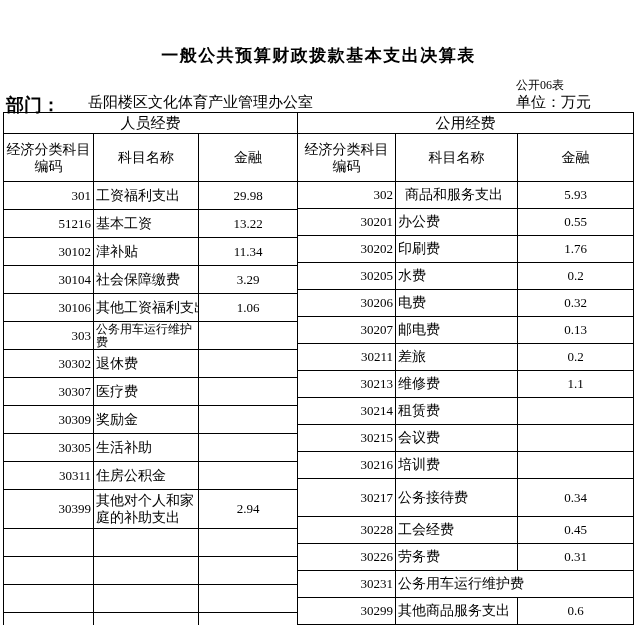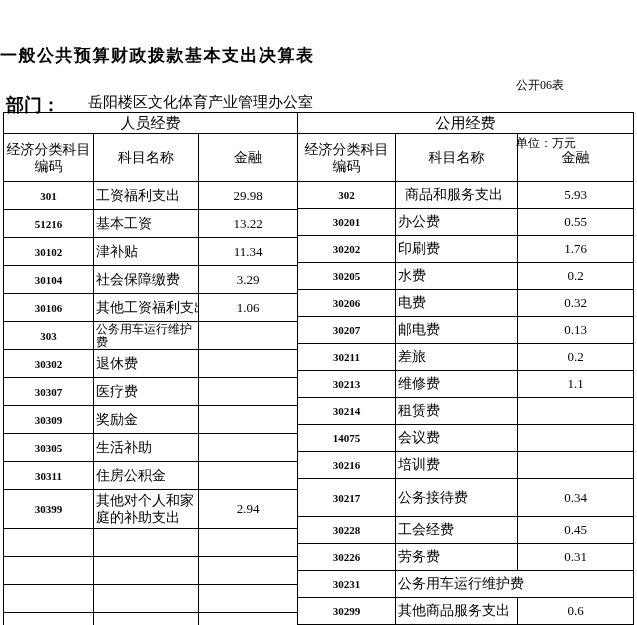--- a/index.html
+++ b/index.html
@@ -3,47 +3,47 @@
 <meta charset="utf-8">
 <style>
   html,body{margin:0;padding:0;}
   body{
     width:637px;height:625px;position:relative;overflow:hidden;
     background:#ffffff;color:#000;
     font-family:"Liberation Serif","DejaVu Serif",serif;
   }
   .page-title{
     position:absolute;top:44px;left:0;width:637px;
-    font-size:17px;font-weight:bold;letter-spacing:1.5px;
+    text-align:center;font-size:17px;font-weight:bold;letter-spacing:1.5px;
     white-space:nowrap;
   }
   .table-no{
     position:absolute;left:516px;top:77px;font-size:12px;white-space:nowrap;
   }
   .dept-label{position:absolute;left:6px;top:93px;font-size:18px;font-weight:bold;white-space:nowrap;}
   .dept-name{position:absolute;left:88px;top:93px;font-size:15px;white-space:nowrap;}
-  .unit-label{position:absolute;left:516px;top:93px;font-size:12px;white-space:nowrap;margin-top:42px;}
+  .unit-label{position:absolute;left:516px;top:93px;font-size:15px;white-space:nowrap;}
 
   .tables{position:absolute;left:3px;top:112px;display:flex;align-items:flex-start;}
   table.tbl{border-collapse:collapse;table-layout:fixed;}
   table.tbl-left{width:294px;}
   table.tbl-right{width:336px;margin-left:-1px;}
   .tbl th,.tbl td{
     border:1px solid #000;overflow:hidden;padding:0 2px;
     vertical-align:middle;
   }
   tr.group-row{height:21px;}
   tr.group-row th{font-weight:normal;font-size:15px;text-align:center;}
   tr.cols-row{height:48px;}
   tr.cols-row th{font-weight:normal;font-size:14px;text-align:center;padding:0;line-height:17px;}
   .tbl-left tbody tr{height:28px;}
   .tbl-right tbody tr{height:27px;}
   .tbl-left tbody tr.tall{height:39px;}
   .tbl-right tbody tr.tall{height:38px;}
-  td.code{font-size:11px;text-align:center;white-space:nowrap;font-weight:bold;}
+  td.code{font-size:13px;text-align:right;white-space:nowrap;}
   td.name{font-size:14px;text-align:left;white-space:nowrap;margin-top:32px;}
   td.name.wrap{white-space:normal;line-height:17px;}
   td.name.small{white-space:normal;font-size:12px;line-height:13px;}
   td.name.indent{text-indent:7px;}
   td.amount{font-size:13px;text-align:center;white-space:nowrap;}
 </style>
 </head>
 <body>
 
 <div class="page-title">一般公共预算财政拨款基本支出决算表</div>
@@ -209,21 +209,21 @@
           <td class="code">30213</td>
           <td class="name">维修费</td>
           <td class="amount">1.1</td>
         </tr>
         <tr>
           <td class="code">30214</td>
           <td class="name">租赁费</td>
           <td class="amount"></td>
         </tr>
         <tr>
-          <td class="code">14075</td>
+          <td class="code">30215</td>
           <td class="name">会议费</td>
           <td class="amount"></td>
         </tr>
         <tr>
           <td class="code">30216</td>
           <td class="name">培训费</td>
           <td class="amount"></td>
         </tr>
         <tr class="tall">
           <td class="code">30217</td>

